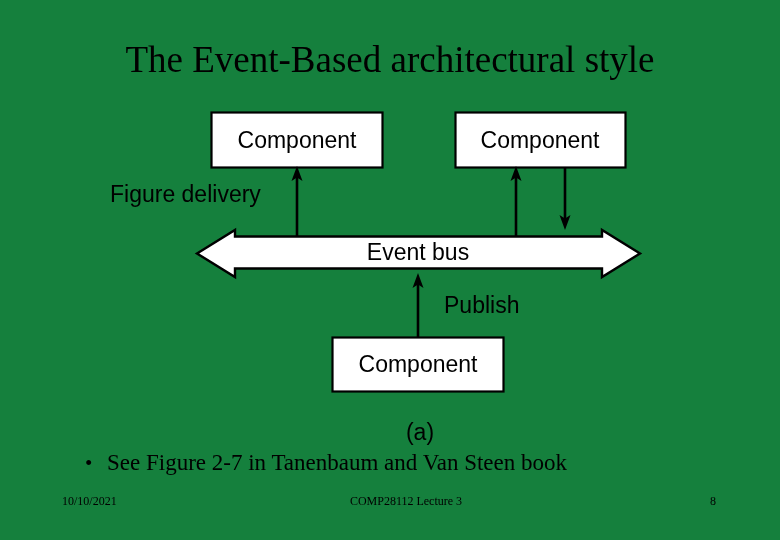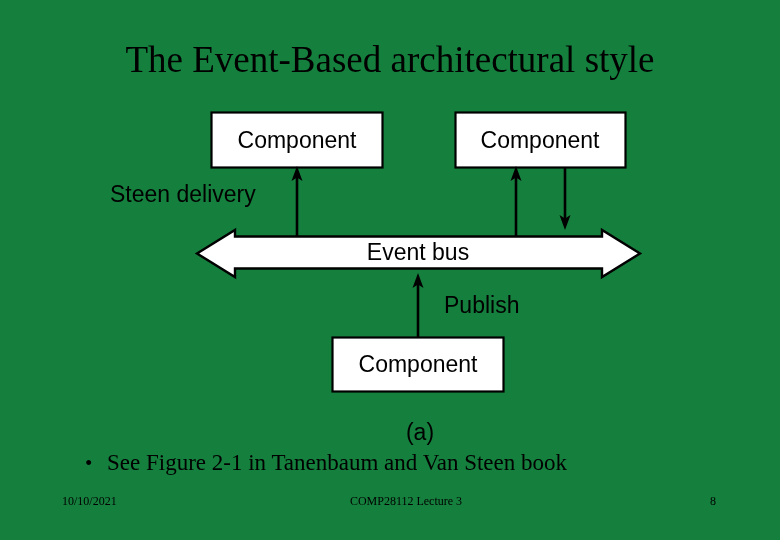--- a/index.html
+++ b/index.html
@@ -150,28 +150,28 @@
 
       <line x1="565" y1="168" x2="565" y2="219" stroke="#000000" stroke-width="2.6"></line>
       <polygon points="565,230 559.5,215 565,218.5 570.5,215" fill="#000000"></polygon>
 
       <line x1="418" y1="338" x2="418" y2="284" stroke="#000000" stroke-width="2.6"></line>
       <polygon points="418,273 412.5,288 418,284.5 423.5,288" fill="#000000"></polygon>
 
       <text x="420" y="440" text-anchor="middle" class="box-label">(a)</text>
     </svg>
 
-    <div class="fig-label" style="left:110px; top:181px;">Steen delivery</div>
+    <div class="fig-label" style="left:110px; top:181px;">Figure delivery</div>
 
     <div class="fig-label" style="left:444px; top:292px;text-align:right;">Publish</div>
   </div>
 
   <div class="bullet-row">
     <span class="bullet-dot">•</span>
-    <span>See Figure 2-1 in Tanenbaum and Van Steen book</span>
+    <span>See Figure 2-7 in Tanenbaum and Van Steen book</span>
   </div>
 
   <div class="footer">
     <span class="footer-date">10/10/2021</span>
     <span class="footer-center">COMP28112 Lecture 3</span>
     <span class="footer-page">8</span>
   </div>
 
 </div>
 

